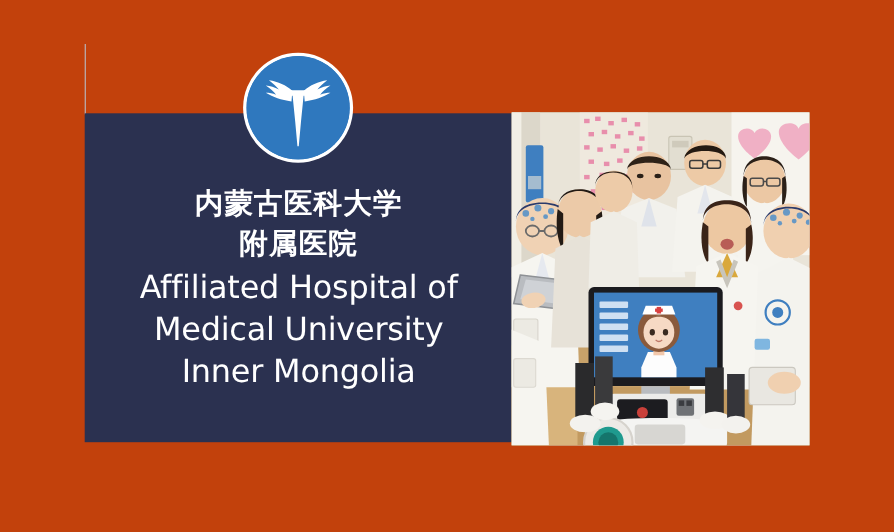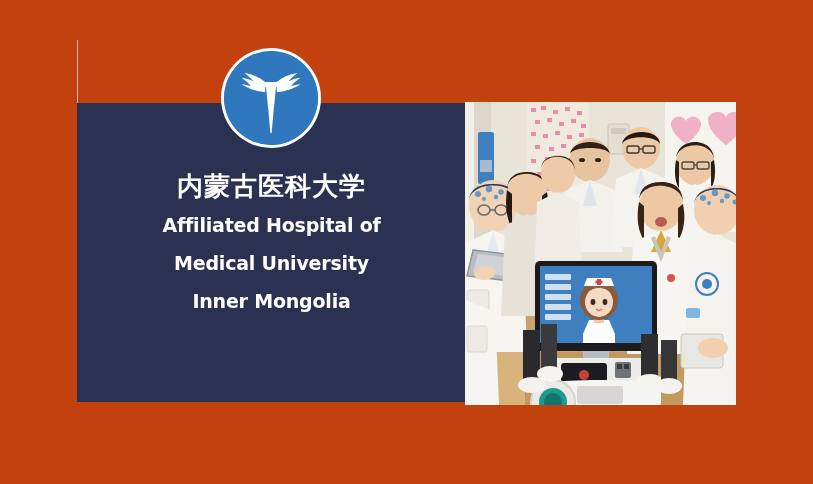--- a/index.html
+++ b/index.html
@@ -74,23 +74,23 @@
   .name-cn {
     font-size: 26px;
     line-height: 36px;
     font-weight: 700;
     letter-spacing: 1px;
     margin: 0;
     white-space: nowrap;
   }
   .name-en {
     margin: 4px 0 0 0;
-    font-size: 19px;
+    font-size: 29px;
     line-height: 34px;
-    font-weight: 700;
+    font-weight: 400;
     letter-spacing: -0.2px;
   }
 
   
   .photo {
     position: absolute;
     left: 465px;
     top: 102px;
     width: 271px;
     height: 303px;
@@ -121,20 +121,21 @@
       <path d="M52.2 31.5 C58 26.5 65 23.2 73.5 22.0 C69.5 25.2 66.8 27.6 64.5 30.4
                C68.5 28.4 72.2 27.2 76.4 26.8 C72.2 29.8 69.4 32.2 67.0 35.2
                C70.2 34.0 73.1 33.4 76.4 33.4 C69.6 37.4 62.6 40.0 53.0 41.2 Z" fill="#ffffff"></path>
 
       <path d="M40.0 31.0 L54.0 31.0 L53.2 36.0 L40.8 36.0 Z" fill="#ffffff"></path>
     </svg>
   </div>
 
   <div class="card-text">
     <div class="name-cn">内蒙古医科大学</div>
+    <div class="name-cn">附属医院</div>
     <div class="name-en">Affiliated Hospital of</div>
     <div class="name-en">Medical University</div>
     <div class="name-en">Inner Mongolia</div>
   </div>
 
   <div class="photo">
     <svg width="271" height="303" viewBox="0 0 271 303" xmlns="http://www.w3.org/2000/svg">
       <defs>
         <clipPath id="photoClip">
             <rect x="0" y="0" width="271" height="303"></rect>

